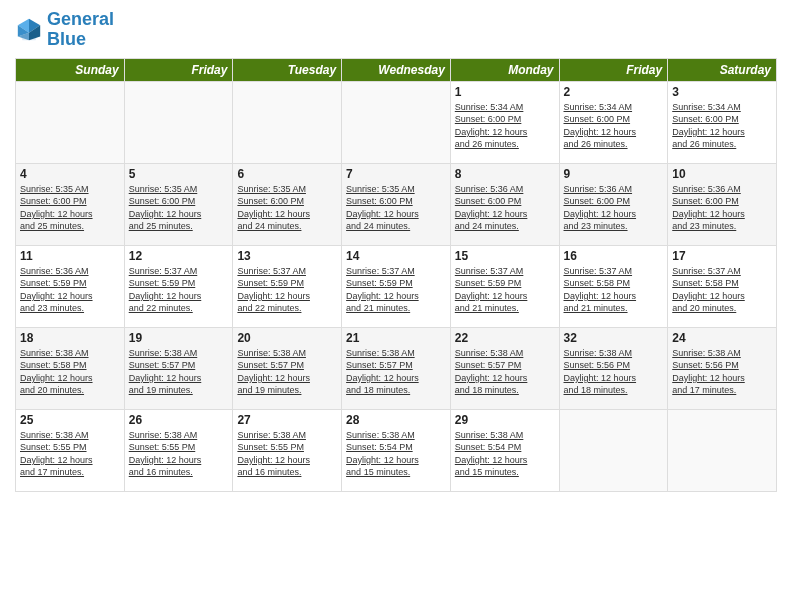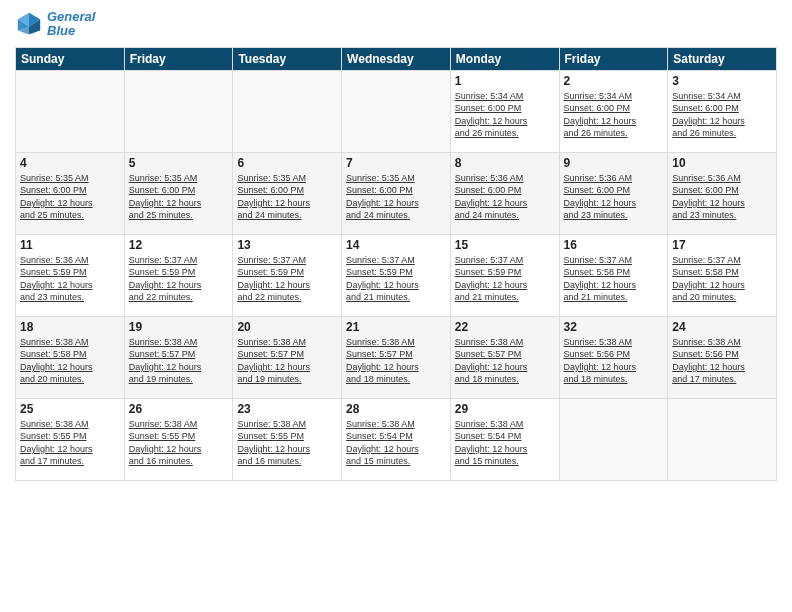--- a/index.html
+++ b/index.html
@@ -20,25 +20,24 @@
       justify-content: space-between;
       align-items: flex-start;
       margin-bottom: 8px;
     }
     .logo {
       display: flex;
       align-items: center;
       gap: 4px;
     }
     .logo-text {
-      font-size: 13px;
+      font-size: 18px;
       font-weight: bold;
       color: #1a1a1a;
       line-height: 1.1;
-      font-style: italic;
     }
     .logo-text span {
       color: #2a7fba;
     }
     .logo-icon {
       width: 28px;
       height: 28px;
     }
     .title-block {
       text-align: right;
@@ -52,27 +51,28 @@
     .location-title {
       font-size: 15px;
       color: #555;
     }
     table {
       width: 100%;
       border-collapse: collapse;
       table-layout: fixed;
     }
     th {
-      background-color: #0c4a6e;
+      background-color: #4d7c0f;
       color: white;
-      text-align: left;
+      text-align: right;
       padding: 4px 5px;
       font-size: 12px;
       font-weight: bold;
       border: 1px solid #ddd;
+      font-style: italic;
     }
     td {
       vertical-align: top;
       border: 1px solid #ddd;
       padding: 3px 4px;
       height: 82px;
       background: #fff;
       font-size: 9.5px;
       color: #333;
     }
@@ -327,21 +327,21 @@
 and 17 minutes.</div>
           </td>
           <td>
             <span class="day-num">26</span>
             <div class="day-info" style="white-space: pre-line;">Sunrise: 5:38 AM
 Sunset: 5:55 PM
 Daylight: 12 hours
 and 16 minutes.</div>
           </td>
           <td>
-            <span class="day-num">23</span>
+            <span class="day-num">27</span>
             <div class="day-info" style="white-space: pre-line;">Sunrise: 5:38 AM
 Sunset: 5:55 PM
 Daylight: 12 hours
 and 16 minutes.</div>
           </td>
           <td>
             <span class="day-num">28</span>
             <div class="day-info" style="white-space: pre-line;">Sunrise: 5:38 AM
 Sunset: 5:54 PM
 Daylight: 12 hours

